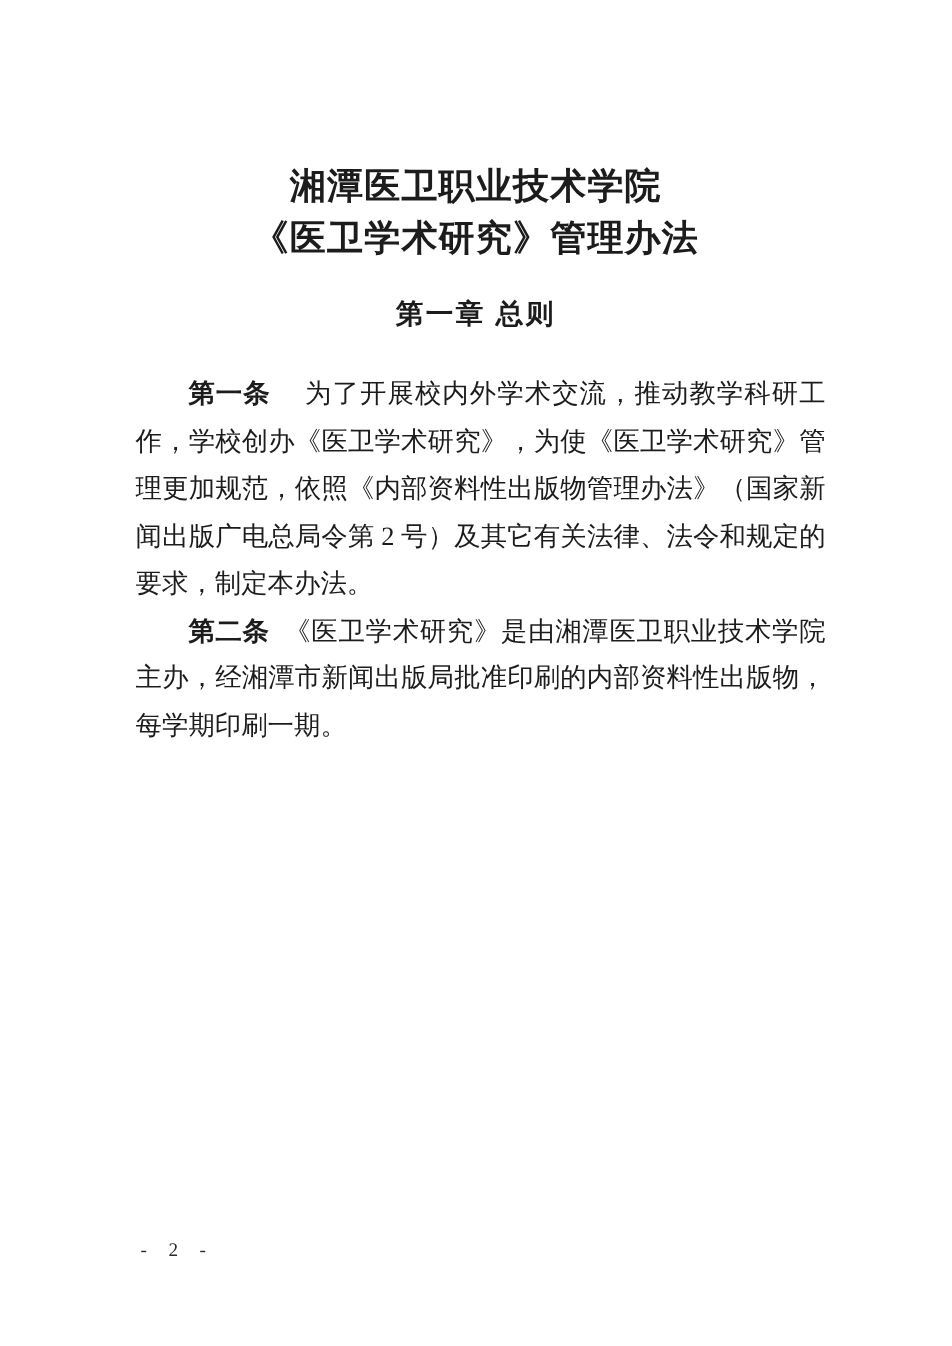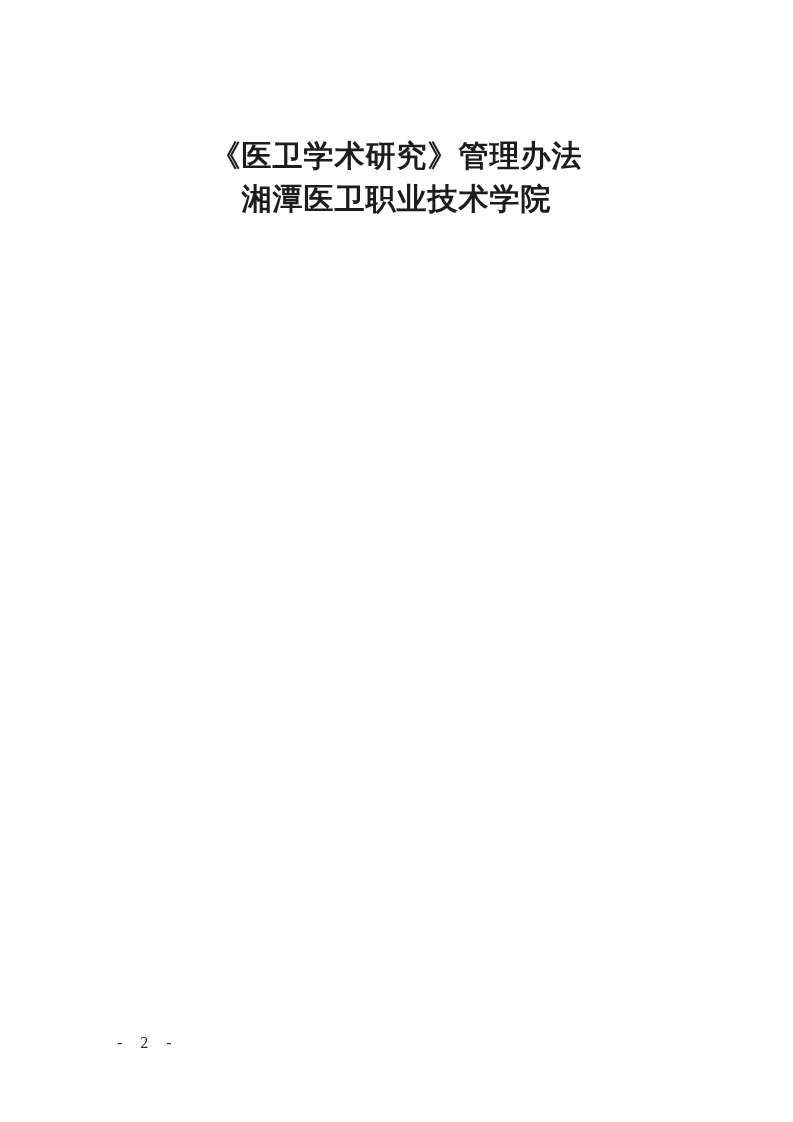--- a/index.html
+++ b/index.html
@@ -64,28 +64,35 @@
     letter-spacing: 7px;
     color: #2a2a2a;
   }
 </style>
 </head>
 <body>
 
 <div class="page">
 
   <h1 class="doc-title">
+    <span class="title-line">湘潭医卫职业技术学院</span>
     <span class="title-line">《医卫学术研究》管理办法</span>
-    <span class="title-line">湘潭医卫职业技术学院</span>
   </h1>
 
+  <h2 class="chapter-heading">第一章 总则</h2>
 
   <div class="doc-body">
 
+    <p class="para">
+      <span class="article-label wide-gap">第一条</span><span>为了开展校内外学术交流，推动教学科研工作，学校创办《医卫学术研究》，为使《医卫学术研究》管理更加规范，依照《内部资料性出版物管理办法》（国家新闻出版广电总局令第 2 号）及其它有关法律、法令和规定的要求，制定本办法。</span>
+    </p>
 
+    <p class="para">
+      <span class="article-label">第二条</span><span>《医卫学术研究》是由湘潭医卫职业技术学院主办，经湘潭市新闻出版局批准印刷的内部资料性出版物，每学期印刷一期。</span>
+    </p>
 
 
 
   </div>
 
   <div class="page-number">- 2 -</div>
 
 </div>
 
 </body></html>

